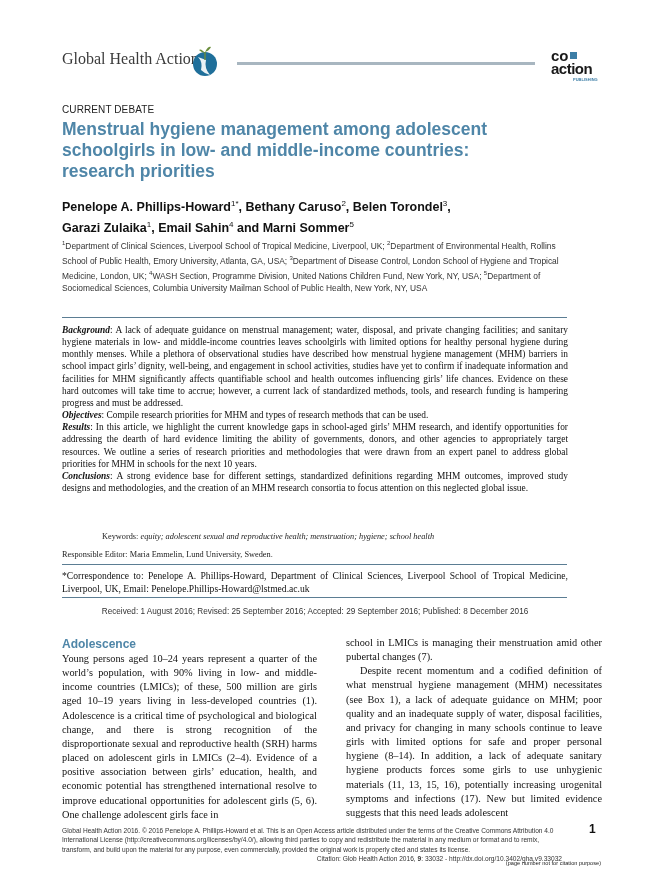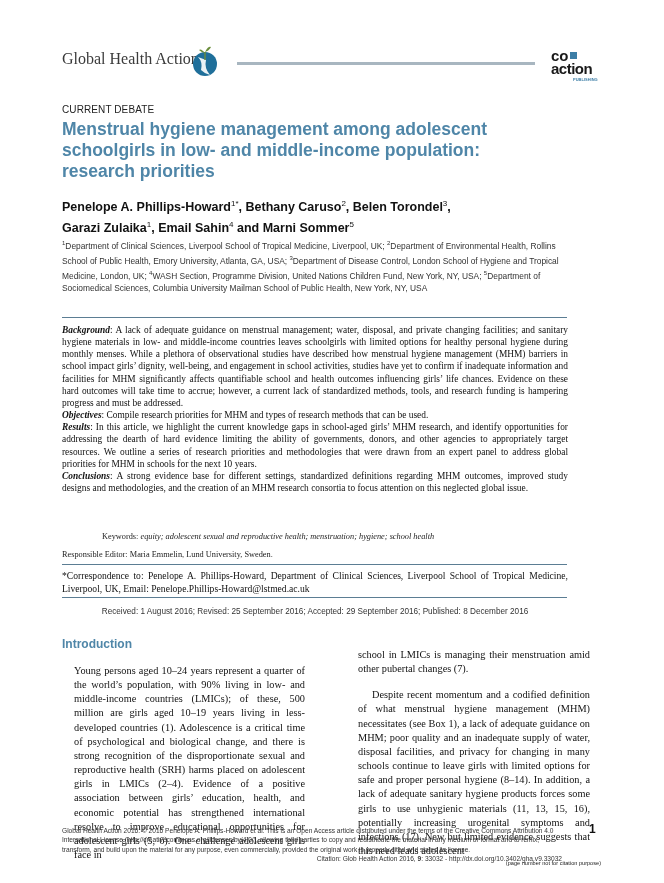--- a/index.html
+++ b/index.html
@@ -31,21 +31,21 @@
   .keywords { left: 62px; top: 532px; width: 506px; font-size: 8.3px; color: #222; padding-left: 40px; }
   .keywords i { font-style: italic; }
   .editor { left: 62px; top: 550px; width: 506px; font-size: 8.3px; color: #222; }
   .rule-corr-top { left: 62px; top: 564px; width: 505px; }
   .corr { left: 62px; top: 569px; width: 506px; font-size: 9.6px; line-height: 13px; text-align: justify; color: #111; }
   .rule-corr-bottom { left: 62px; top: 597px; width: 505px; }
   .dates { left: 62px; top: 607px; width: 506px; font-size: 8.2px; color: #333; text-align: center; }
 
   .intro-heading { left: 62px; top: 637px; font-size: 12px; color: #4f86a8; font-weight: bold; }
   .col { font-size: 10.3px; line-height: 14.15px; text-align: justify; color: #111; }
-  .col p { margin: 12px; }
+  .col p { margin: 0; }
   .col-left { left: 62px; top: 652px; width: 255px; }
   .col-right { left: 346px; top: 636px; width: 256px; }
   .col-right .indent { text-indent: 14px; }
 
   .footer { left: 62px; top: 826px; width: 500px; font-size: 6.6px; line-height: 9.4px; color: #333; }
   .footer .cite { text-align: right; }
   .footer .cite b { font-weight: bold; }
   .page-num { left: 589px; top: 822px; font-size: 12px; font-weight: bold; color: #111; }
   .page-note { left: 470px; top: 860px; font-size: 5.6px; color: #222; width: 131px; text-align: right; }
 </style>
@@ -62,21 +62,21 @@
 </svg>
 <div class="abs header-rule"></div>
 <svg class="abs coaction-logo" viewBox="0 0 70 36">
   <text x="8" y="14" font-family="Liberation Sans, sans-serif" font-weight="bold" font-size="15" fill="#1a1a1a">co</text>
   <rect x="27" y="5" width="7" height="7" fill="#3d7ea6"></rect>
   <text x="8" y="27" font-family="Liberation Sans, sans-serif" font-weight="bold" font-size="15" fill="#1a1a1a" letter-spacing="-0.5">action</text>
   <text x="30" y="34" font-family="Liberation Sans, sans-serif" font-weight="bold" font-size="4" fill="#3d7ea6">PUBLISHING</text>
 </svg>
 
 <div class="abs section-label sans">CURRENT DEBATE</div>
-<div class="abs title sans">Menstrual hygiene management among adolescent schoolgirls in low- and middle-income population: research priorities</div>
+<div class="abs title sans">Menstrual hygiene management among adolescent schoolgirls in low- and middle-income countries: research priorities</div>
 
 <div class="abs authors sans">
   <span>Penelope A. Phillips-Howard</span><sup>1*</sup><span>, </span>
   <span>Bethany Caruso</span><sup>2</sup><span>, </span>
   <span>Belen Torondel</span><sup>3</sup><span>,</span><br>
   <span>Garazi Zulaika</span><sup>1</sup><span>, </span>
   <span>Email Sahin</span><sup>4</sup><span> and </span>
   <span>Marni Sommer</span><sup>5</sup>
 </div>
 
@@ -95,21 +95,21 @@
 
 <div class="abs keywords serif"><span>Keywords: </span><i>equity; adolescent sexual and reproductive health; menstruation; hygiene; school health</i></div>
 <div class="abs editor serif">Responsible Editor: Maria Emmelin, Lund University, Sweden.</div>
 
 <div class="abs rule rule-corr-top"></div>
 <div class="abs corr serif">*Correspondence to: Penelope A. Phillips-Howard, Department of Clinical Sciences, Liverpool School of Tropical Medicine, Liverpool, UK, Email: Penelope.Phillips-Howard@lstmed.ac.uk</div>
 <div class="abs rule rule-corr-bottom"></div>
 
 <div class="abs dates sans">Received: 1 August 2016; Revised: 25 September 2016; Accepted: 29 September 2016; Published: 8 December 2016</div>
 
-<div class="abs intro-heading sans">Introduction</div>
+<div class="abs intro-heading sans">Adolescence</div>
 <div class="abs col col-left serif">
   <p>Young persons aged 10–24 years represent a quarter of the world’s population, with 90% living in low- and middle-income countries (LMICs); of these, 500 million are girls aged 10–19 years living in less-developed countries (1). Adolescence is a critical time of psychological and biological change, and there is strong recognition of the disproportionate sexual and reproductive health (SRH) harms placed on adolescent girls in LMICs (2–4). Evidence of a positive association between girls’ education, health, and economic potential has strengthened international resolve to improve educational opportunities for adolescent girls (5, 6). One challenge adolescent girls face in</p>
 </div>
 <div class="abs col col-right serif">
   <p>school in LMICs is managing their menstruation amid other pubertal changes (7).</p>
   <p class="indent">Despite recent momentum and a codified definition of what menstrual hygiene management (MHM) necessitates (see Box 1), a lack of adequate guidance on MHM; poor quality and an inadequate supply of water, disposal facilities, and privacy for changing in many schools continue to leave girls with limited options for safe and proper personal hygiene (8–14). In addition, a lack of adequate sanitary hygiene products forces some girls to use unhygienic materials (11, 13, 15, 16), potentially increasing urogenital symptoms and infections (17). New but limited evidence suggests that this need leads adolescent</p>
 </div>
 
 <div class="abs footer sans">
   <div>Global Health Action 2016. © 2016 Penelope A. Phillips-Howard et al. This is an Open Access article distributed under the terms of the Creative Commons Attribution 4.0 International License (http://creativecommons.org/licenses/by/4.0/), allowing third parties to copy and redistribute the material in any medium or format and to remix, transform, and build upon the material for any purpose, even commercially, provided the original work is properly cited and states its license.</div>

